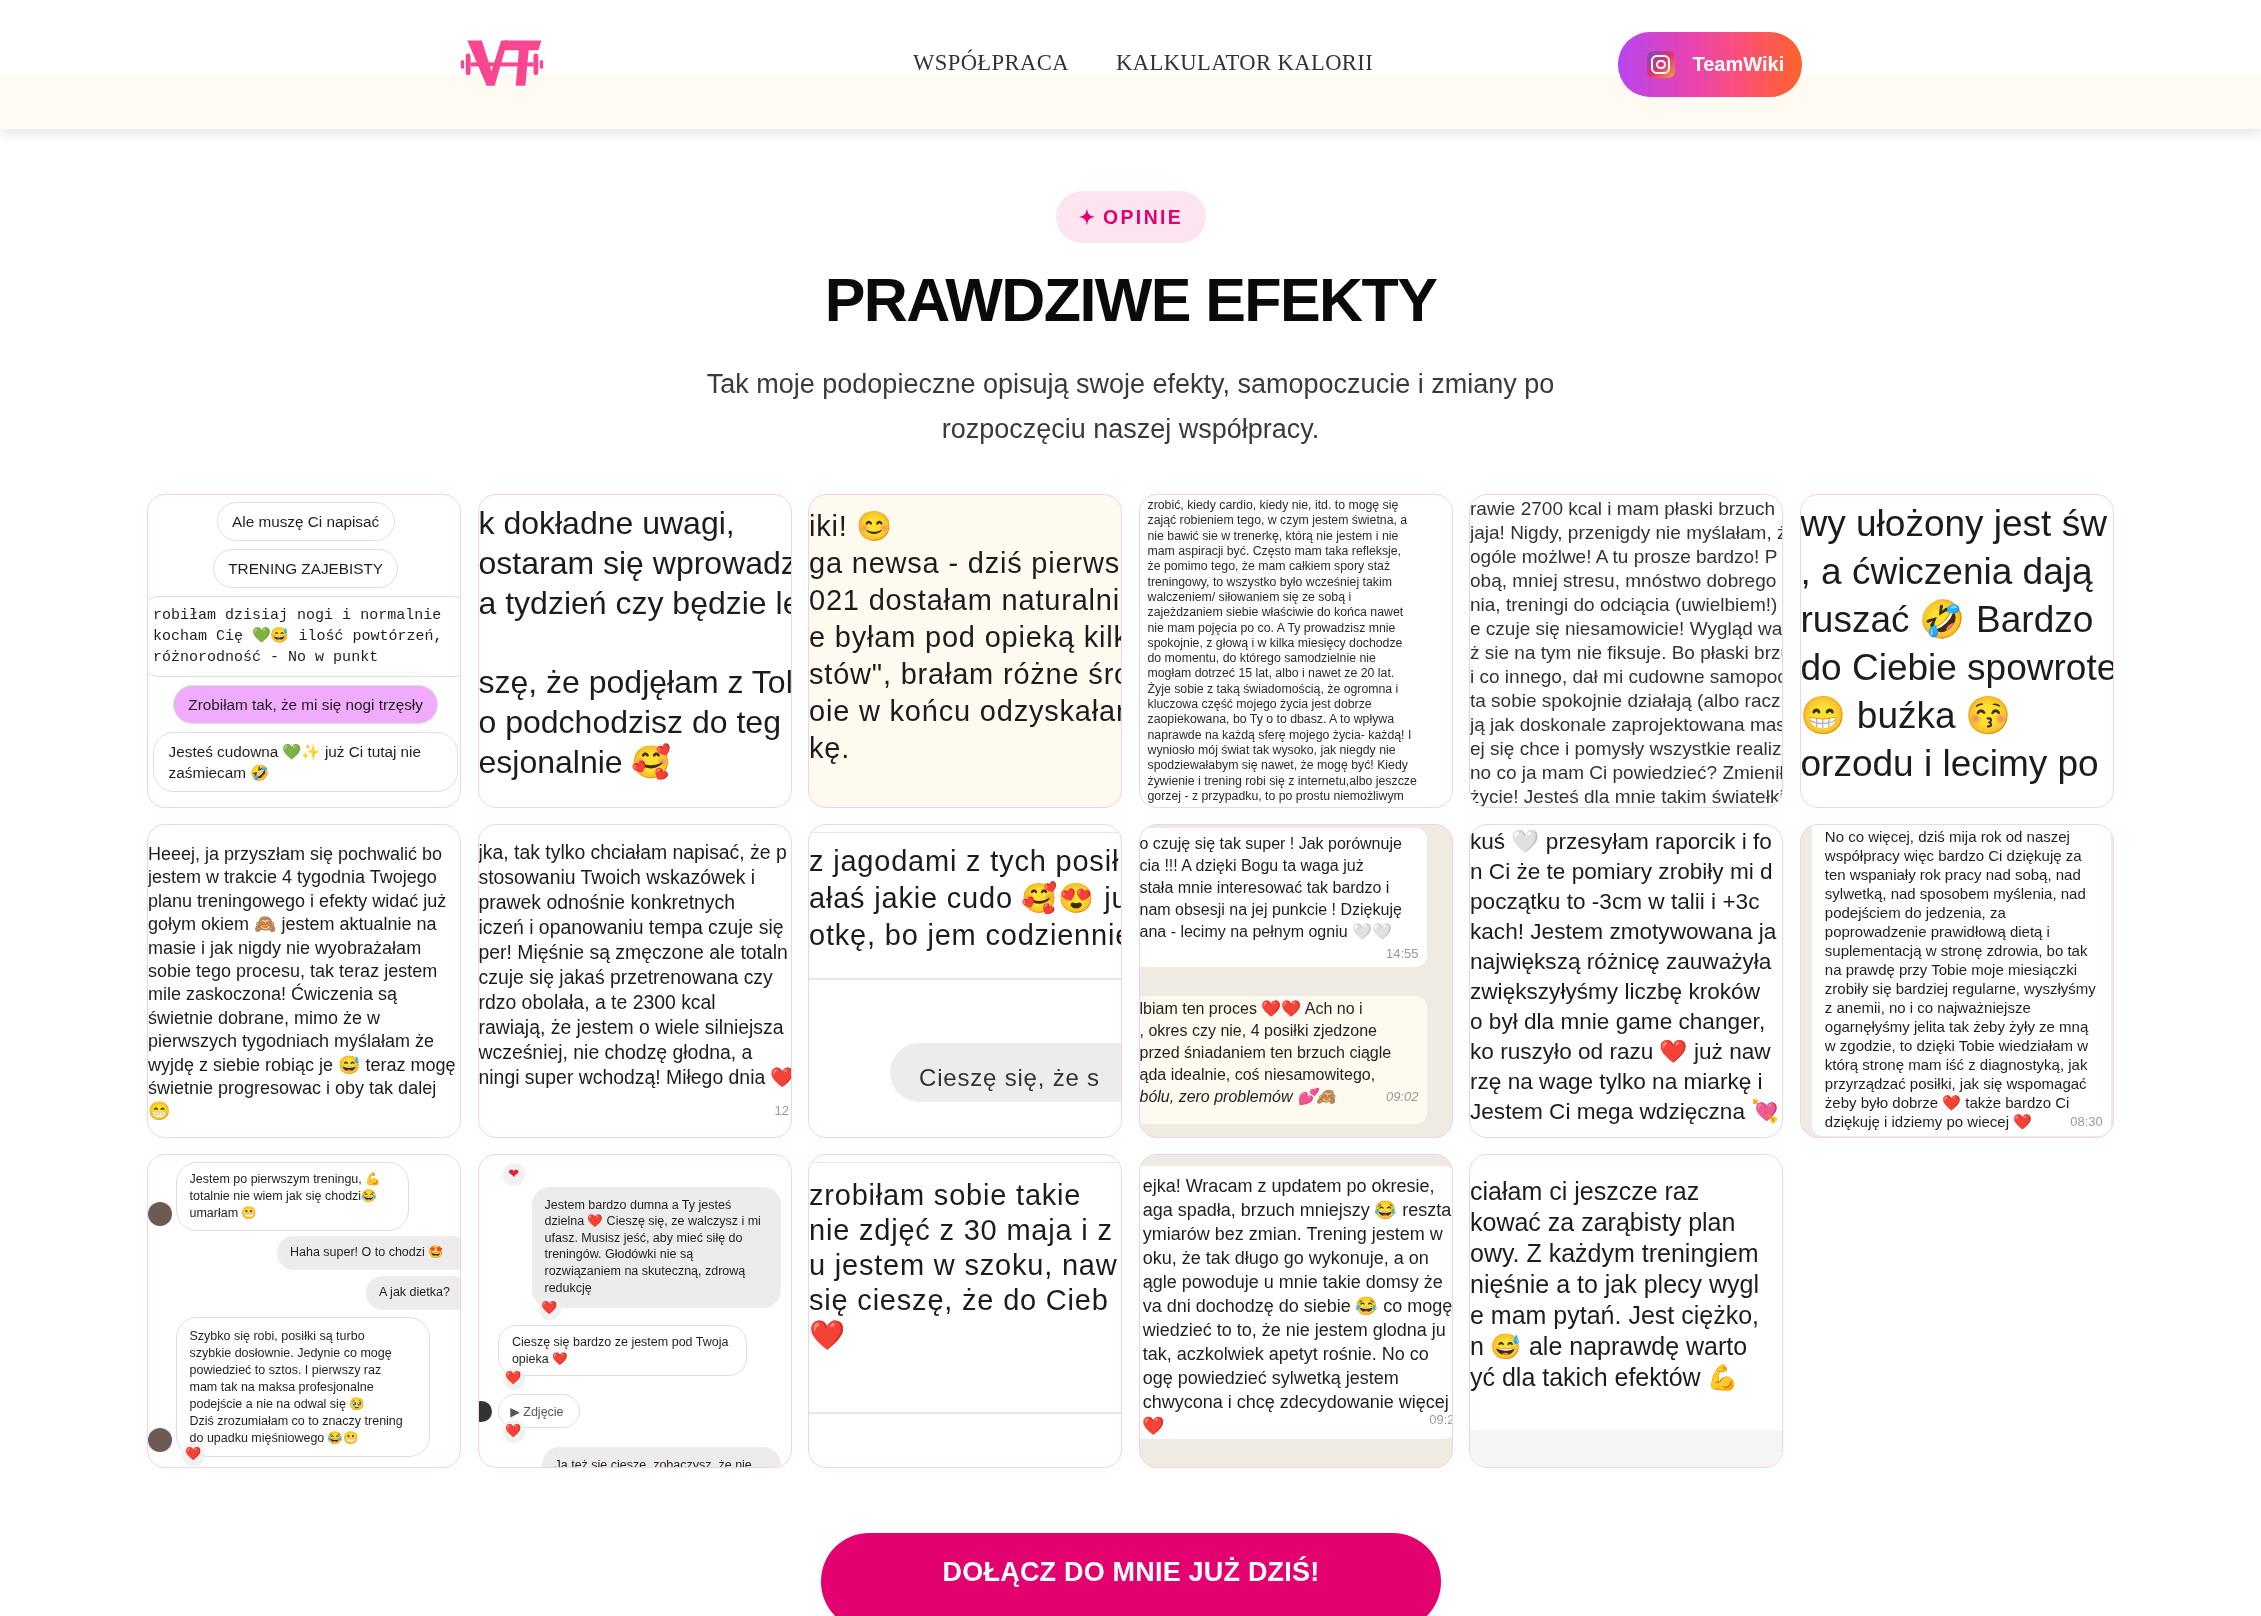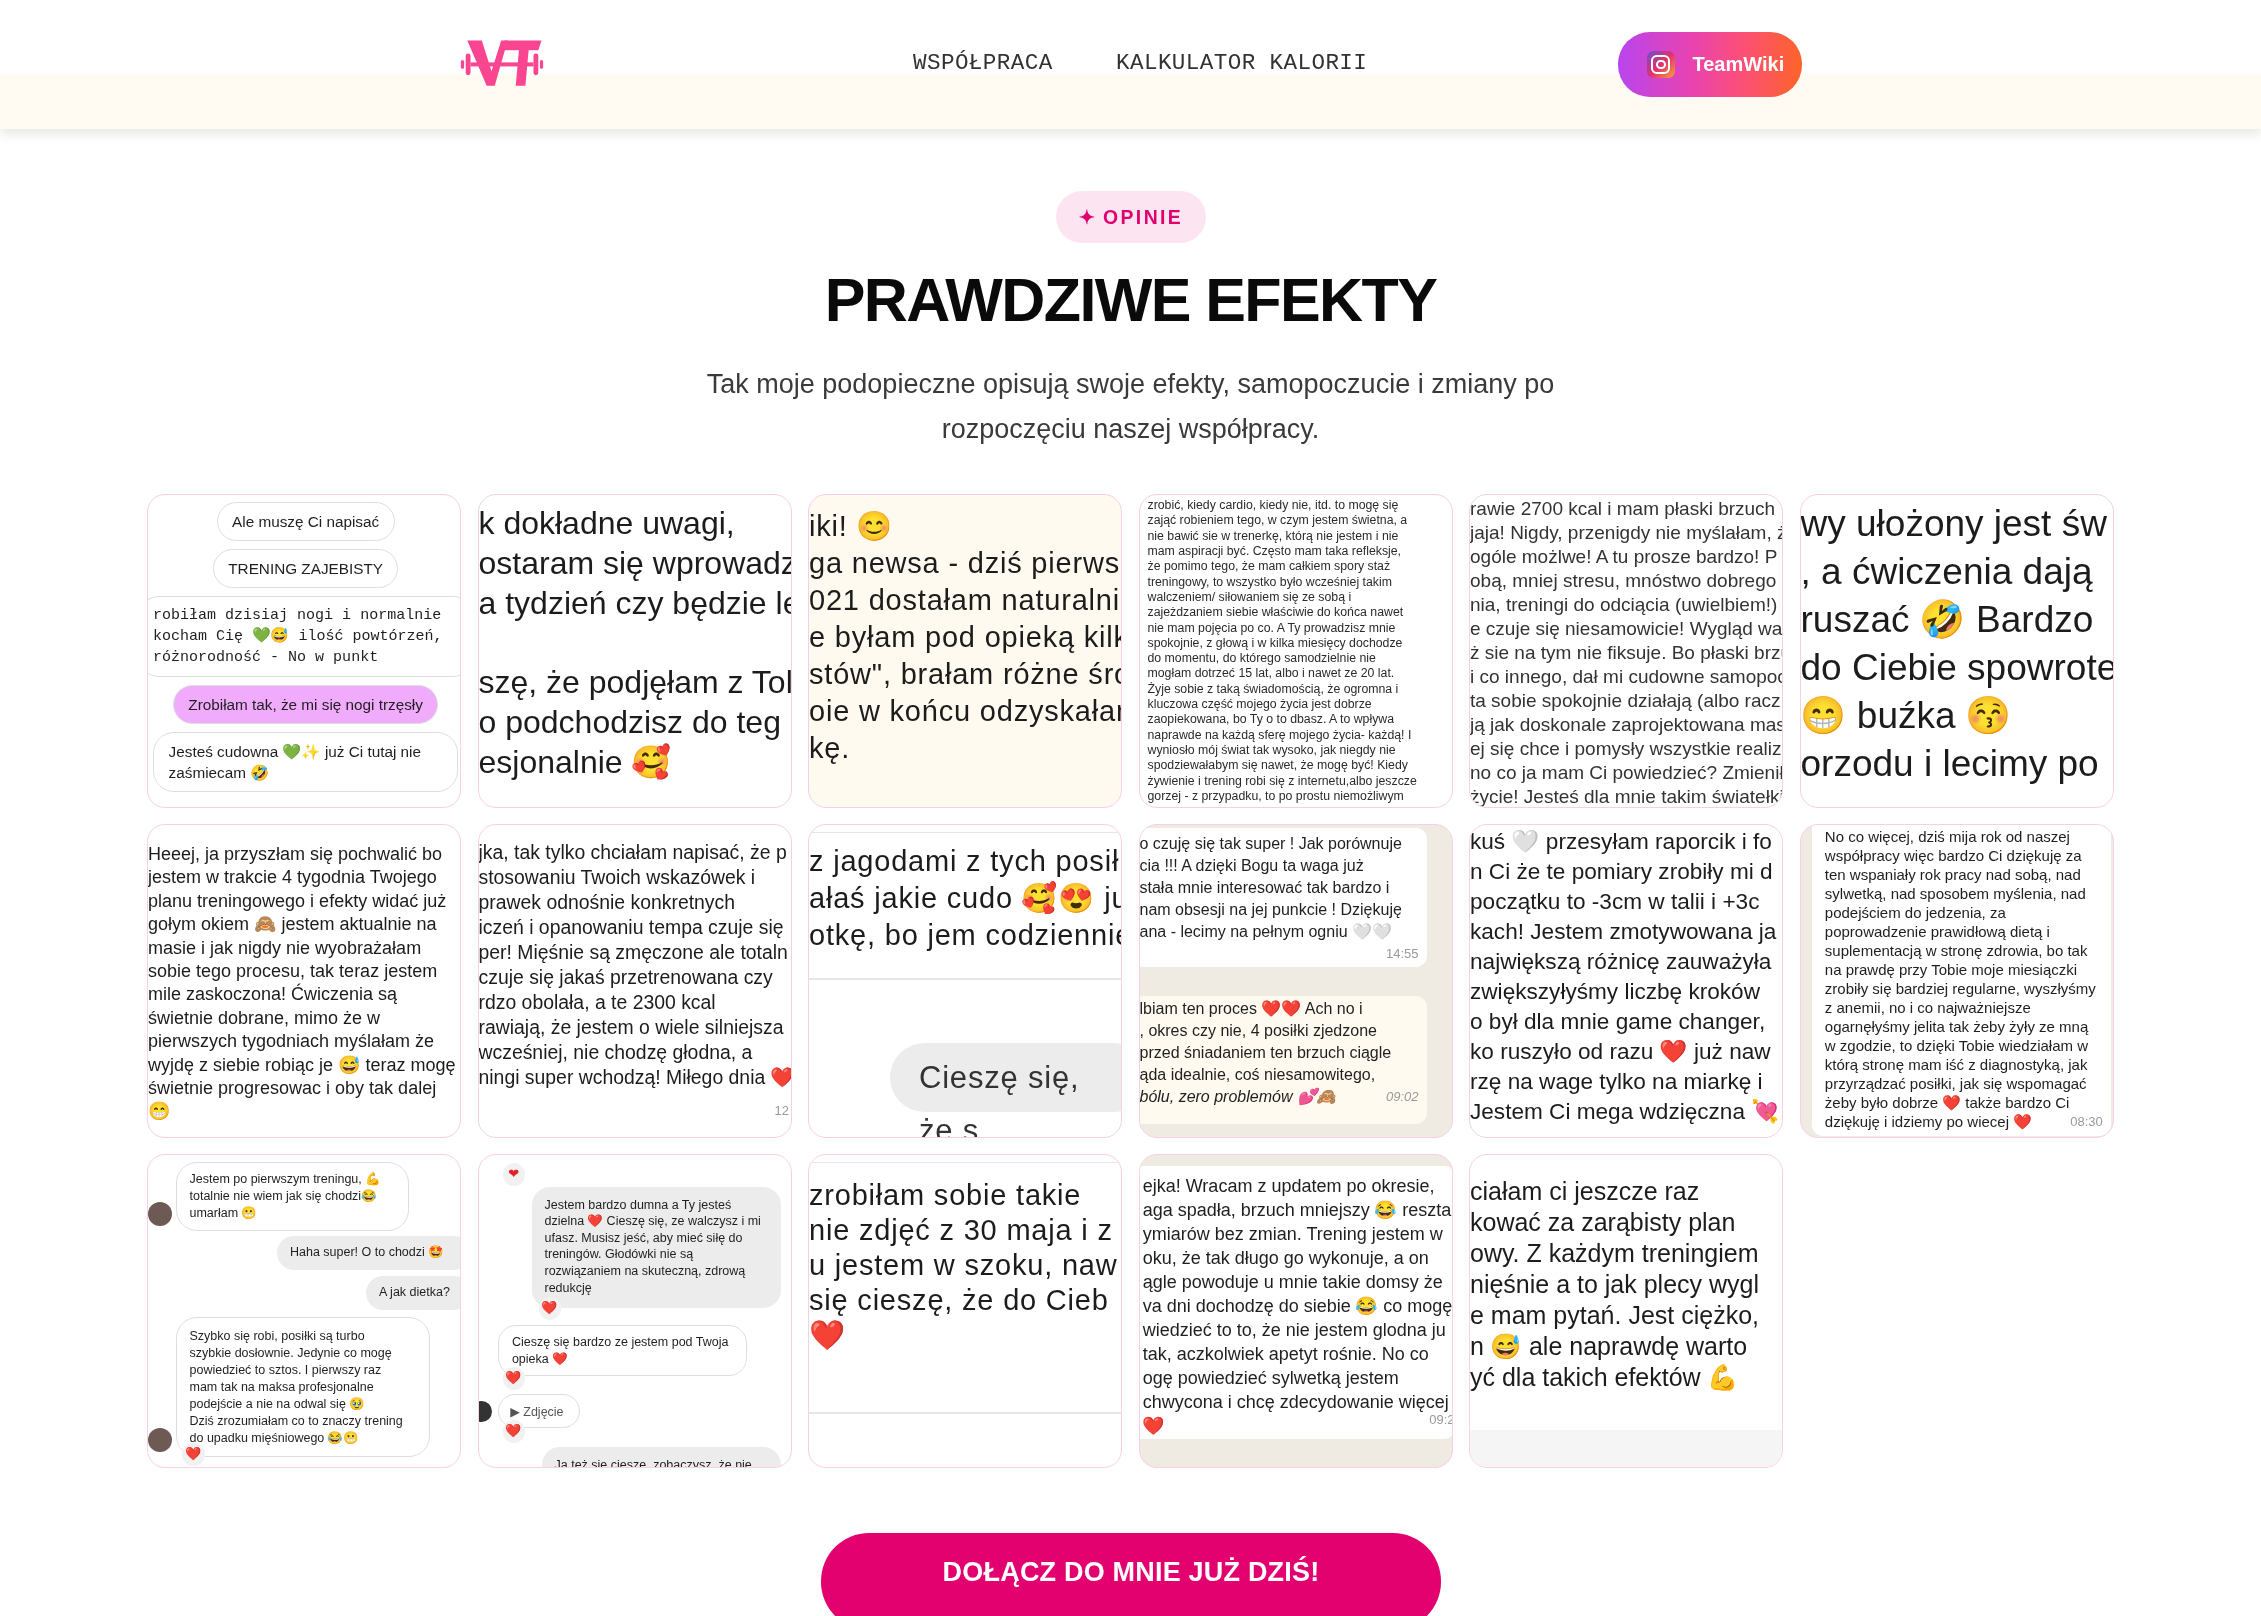--- a/index.html
+++ b/index.html
@@ -4,21 +4,21 @@
 <style>
   * { box-sizing: border-box; margin: 0; padding: 0; }
   html, body { width: 2261px; height: 1617px; overflow: hidden; background: #ffffff; }
   body { font-family: "Liberation Sans", "DejaVu Sans", sans-serif; color: #222; position: relative; }
 
   
   .header { position: absolute; left: 0; top: 0; width: 2261px; height: 129px; background: #ffffff; box-shadow: 0 4.8px 11.3px rgba(0,0,0,0.10); z-index: 5; }
   .header-band { position: absolute; left: 0; top: 74px; width: 2261px; height: 55px; background: #fffbf2; }
   .logo { position: absolute; left: 459px; top: 39px; width: 86px; height: 50px; }
   .nav { position: absolute; top: 50px; left: 0; }
-  .nav-link { position: absolute; top: 0; font-family: Liberation Mono, monospace; font-size: 22.6px; color: #333; letter-spacing: 0.4px; white-space: nowrap; text-decoration: none; }
+  .nav-link { position: absolute; top: 0; font-family: Liberation Serif, serif; font-size: 22.6px; color: #333; letter-spacing: 0.4px; white-space: nowrap; text-decoration: none; }
   .ig-btn { position: absolute; left: 1618px; top: 32px; width: 184px; height: 65px; border-radius: 32px; background: linear-gradient(90deg, #b845ee 0%, #e843b0 40%, #fb4e7d 65%, #fe6328 100%); display: flex; align-items: center; padding-left: 29px; color: #fff; font-weight: bold; font-size: 20px; font-family: "Liberation Sans", sans-serif; }
   .ig-icon { width: 27.5px; height: 27.5px; border-radius: 6.5px; background: linear-gradient(135deg, #6b4fd3 0%, #e1306c 50%, #f7a33a 100%); position: relative; margin-right: 18px; }
   .ig-icon::before { content: ""; position: absolute; left: 4px; top: 4px; width: 19.4px; height: 19.4px; border: 2.4px solid #fff; border-radius: 5.7px; box-sizing: border-box; }
   .ig-icon::after { content: ""; position: absolute; left: 9px; top: 9px; width: 9.7px; height: 9.7px; border: 2.4px solid #fff; border-radius: 50%; box-sizing: border-box; }
 
   
   .badge { position: absolute; left: 1056px; top: 191px; width: 150px; height: 52px; border-radius: 27px; background: #fde4f1; display: flex; align-items: center; justify-content: center; color: #e0006e; font-weight: bold; font-size: 19.4px; letter-spacing: 2.4px; font-family: "Liberation Sans", sans-serif; }
   .badge-star { font-size: 19.4px; margin-right: 8px; letter-spacing: 0; }
   .title { position: absolute; left: 0; top: 265px; width: 2261px; text-align: center; font-family: "Liberation Sans", sans-serif; font-weight: bold; font-size: 61px; color: #0a0a0a; letter-spacing: -1.6px; }
   .subtitle { position: absolute; left: 646px; top: 362px; width: 969px; text-align: center; font-family: "Liberation Sans", sans-serif; font-size: 27px; line-height: 45px; color: #3a3a3a; }
@@ -208,21 +208,21 @@
   </div>
 
   <div class="card">
     <div style="position:absolute; left:0; right:0; top:6.5px; height:1.6px; background:#e6e6e6;"></div>
     <div class="lines" style="left:0; top:18px; font-size:29px; line-height:37px; letter-spacing:0.8px;">
       <div>z jagodami z tych posiłk</div>
       <div>ałaś jakie cudo 🥰😍 ju</div>
       <div>otkę, bo jem codziennie</div>
     </div>
     <div style="position:absolute; left:0; right:0; top:153px; height:1.6px; background:#e6e6e6;"></div>
-    <div class="bubble gray" style="position:absolute; left:81px; top:218px; width:258px; height:69px; border-radius:35px; font-size:31px; line-height:53px; padding:8px 29px; letter-spacing:0.8px; color:#333;">Cieszę się, że s</div>
+    <div class="bubble gray" style="position:absolute; left:81px; top:218px; width:258px; height:59px; border-radius:35px; font-size:24px; line-height:53px; padding:8px 29px; letter-spacing:0.8px; color:#333;">Cieszę się, że s</div>
   </div>
 
   <div class="card wa">
     <div class="bubble wa" style="position:absolute; left:-8px; top:3.2px; width:295px; height:139px; padding:4.8px 8px 0 8px; font-size:16px; line-height:22px;">
       <div>o czuję się tak super ! Jak porównuje</div>
       <div>cia !!! A dzięki Bogu ta waga już</div>
       <div>stała mnie interesować tak bardzo i</div>
       <div>nam obsesji na jej punkcie ! Dziękuję</div>
       <div>ana - lecimy na pełnym ogniu 🤍🤍</div>
       <div class="time">14:55</div>

